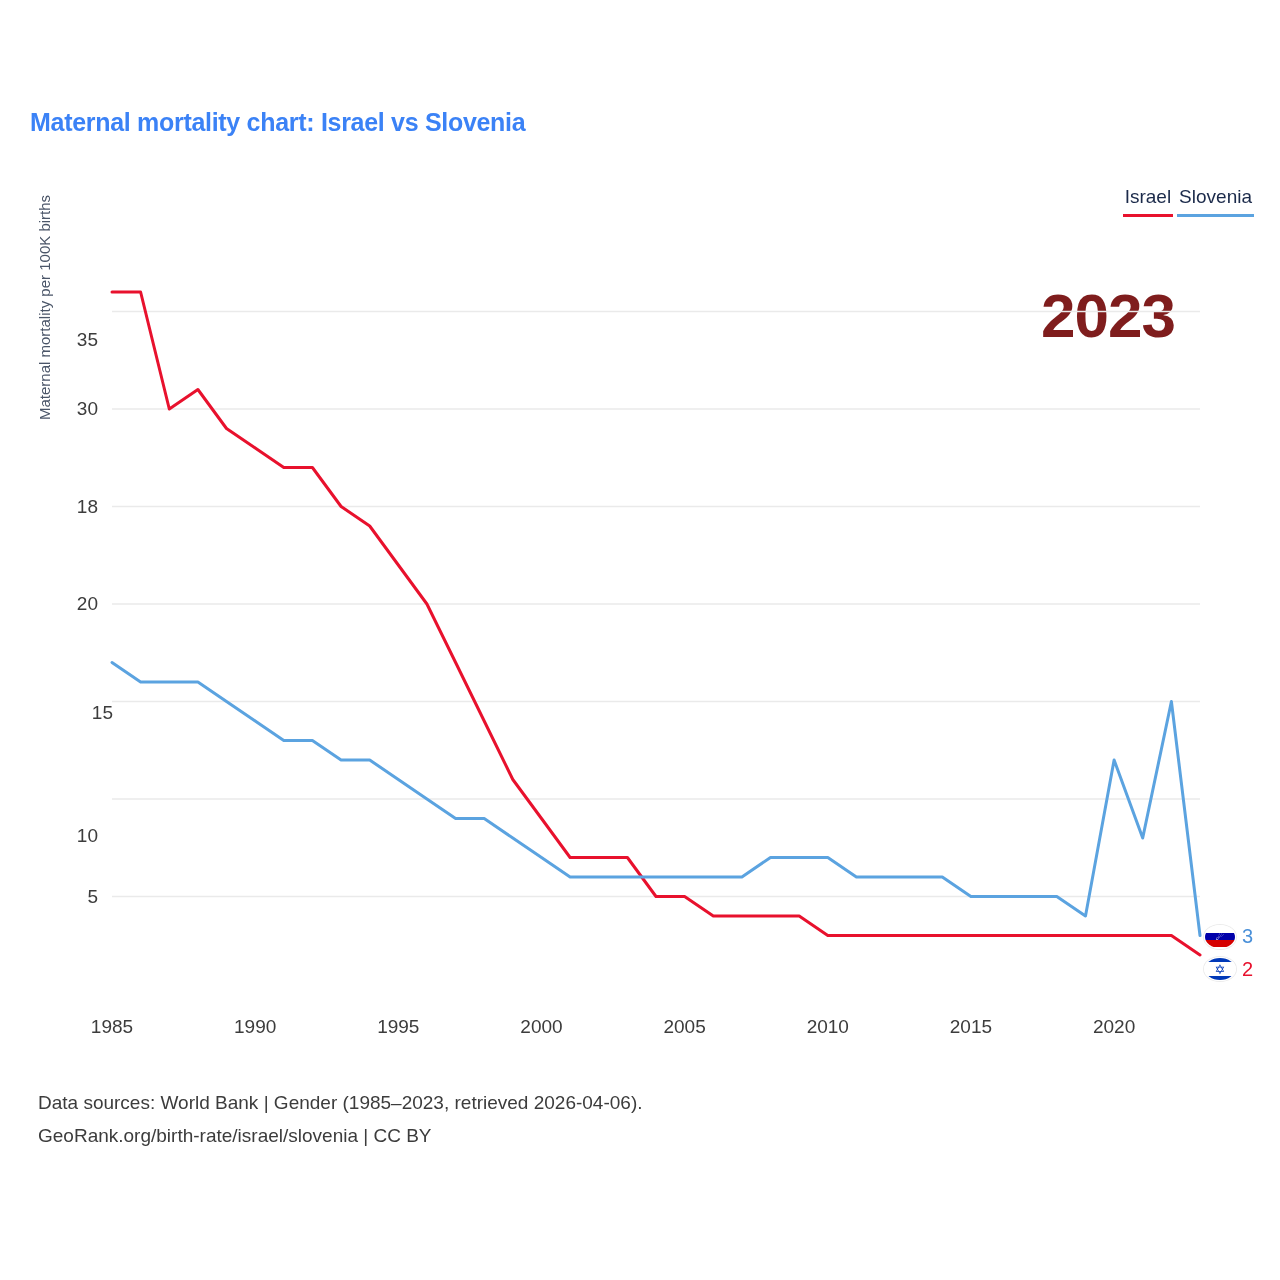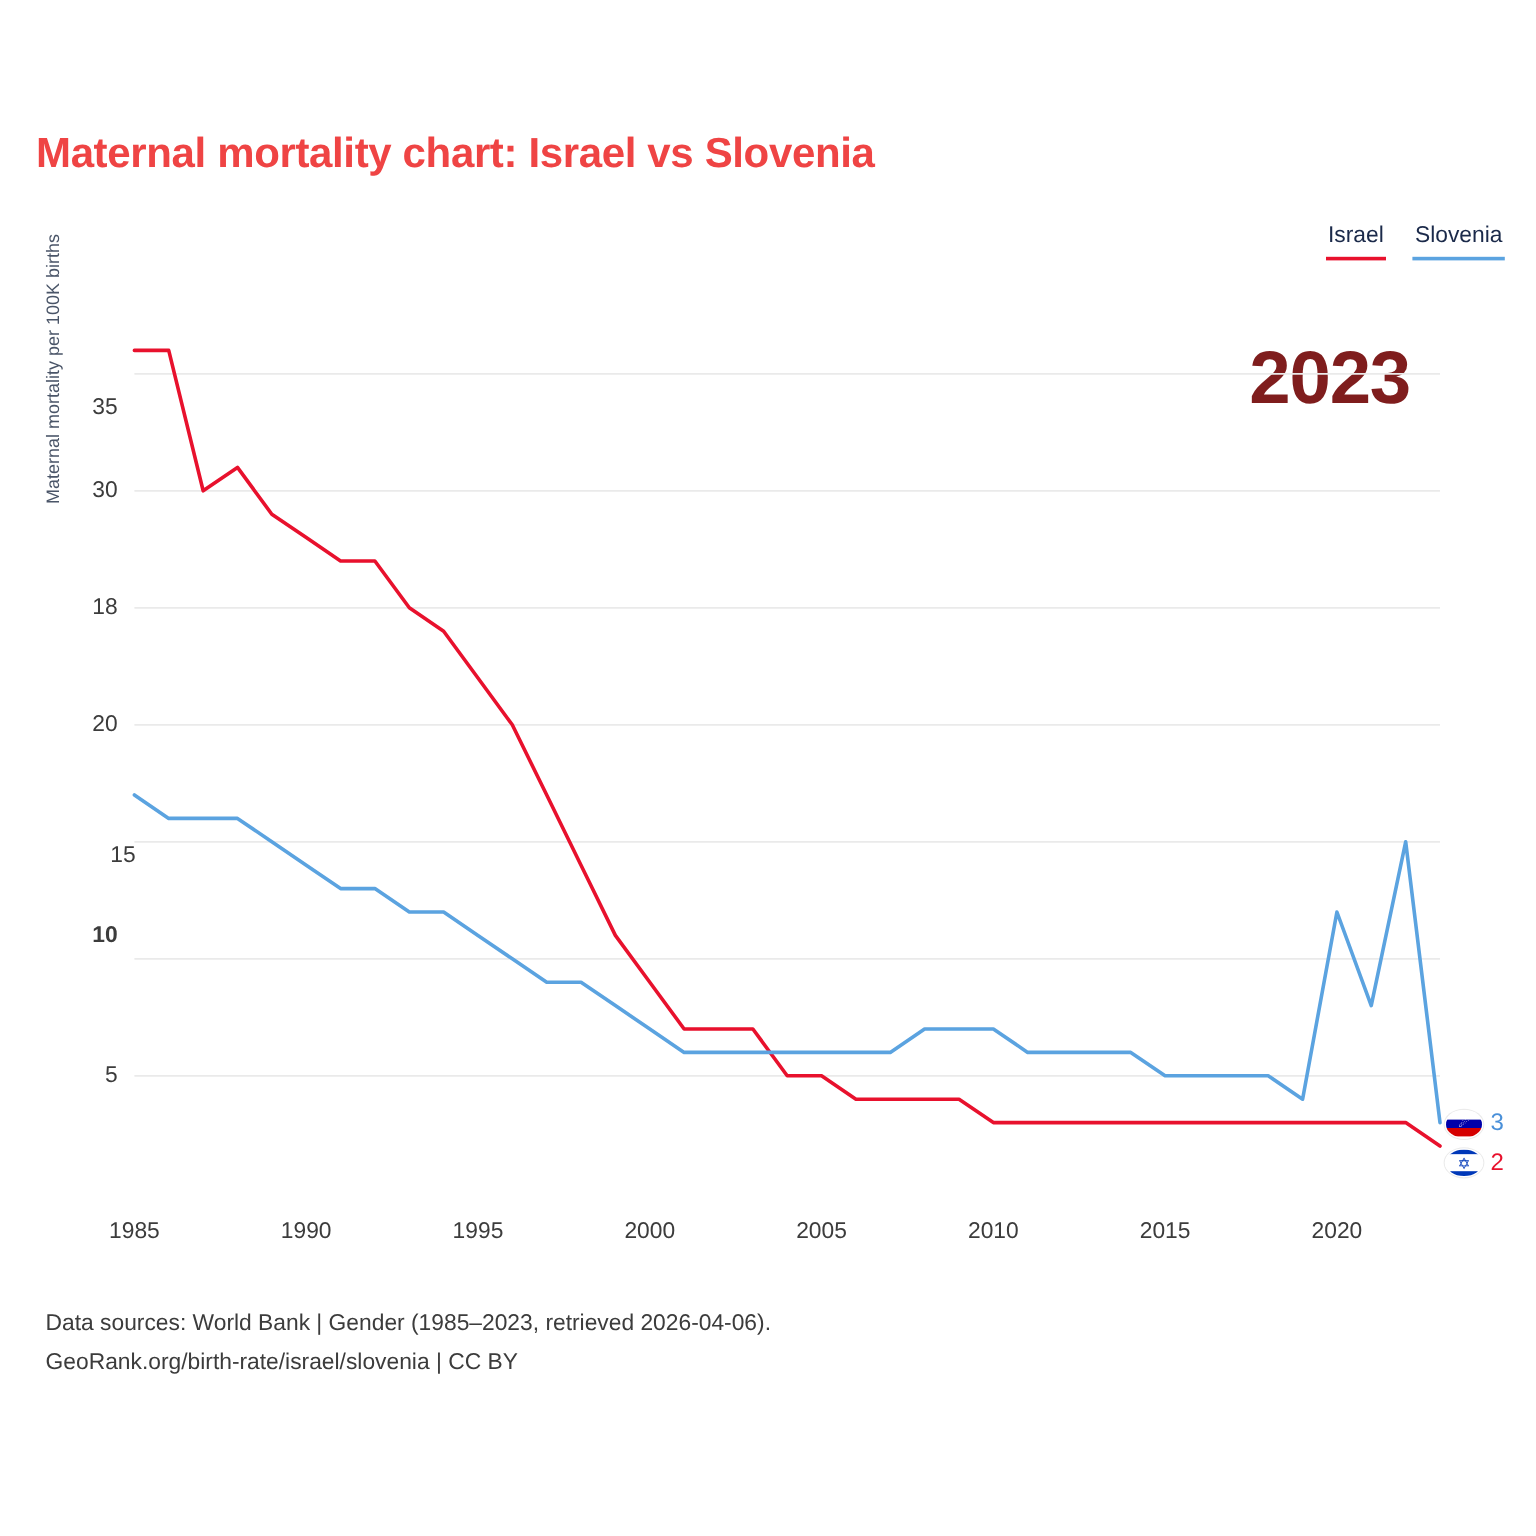--- a/index.html
+++ b/index.html
@@ -16,31 +16,31 @@
     overflow: hidden;
   }
   .page {
     position: absolute;
     inset: 0;
   }
   .title {
     position: absolute;
     left: 30px;
     top: 108px;
-    font-size: 35px;
+    font-size: 25px;
     font-weight: bold;
-    color: #ef4444;
+    color: #3b82f6;
     letter-spacing: -0.3px;
   }
   .legend {
     position: absolute;
     right: 26px;
     top: 186px;
     display: flex;
-    gap: 22px;
+    gap: 4px;
     align-items: flex-start;
   }
   .legend-item {
     display: flex;
     flex-direction: column;
     align-items: stretch;
   }
   .legend-label {
     font-size: 19px;
     color: #1b2a4a;
@@ -187,21 +187,21 @@
       <div class="tick-x" style="left: 255.158px; top: 1016px;">1990</div>
       <div class="tick-x" style="left: 398.316px; top: 1016px;">1995</div>
       <div class="tick-x" style="left: 541.474px; top: 1016px;">2000</div>
       <div class="tick-x" style="left: 684.632px; top: 1016px;">2005</div>
       <div class="tick-x" style="left: 827.789px; top: 1016px;">2010</div>
       <div class="tick-x" style="left: 970.947px; top: 1016px;">2015</div>
       <div class="tick-x" style="left: 1114.11px; top: 1016px;">2020</div>
     </div>
   <div id="yticks">
       <div class="tick-y" style="left: 42px; width: 56px; top: 896.5px;">5</div>
-      <div class="tick-y" style="left: 42px; width: 56px; top: 780px; font-weight: bold;">10</div>
+      <div class="tick-y" style="left: 42px; width: 56px; top: 836px;">10</div>
       <div class="tick-y" style="left: 57px; width: 56px; top: 701.5px; margin-top: 11px;">15</div>
       <div class="tick-y" style="left: 42px; width: 56px; top: 604px;">20</div>
       <div class="tick-y" style="left: 42px; width: 56px; top: 506.5px;">18</div>
       <div class="tick-y" style="left: 42px; width: 56px; top: 409px;">30</div>
       <div class="tick-y" style="left: 42px; width: 56px; top: 311.5px; margin-top: 28px;">35</div>
     </div>
 
   <div class="end-marker" id="marker-slovenia" style="left: 1204px; top: 924.5px;">
     <div class="flag">
       <div class="flag-inner">

